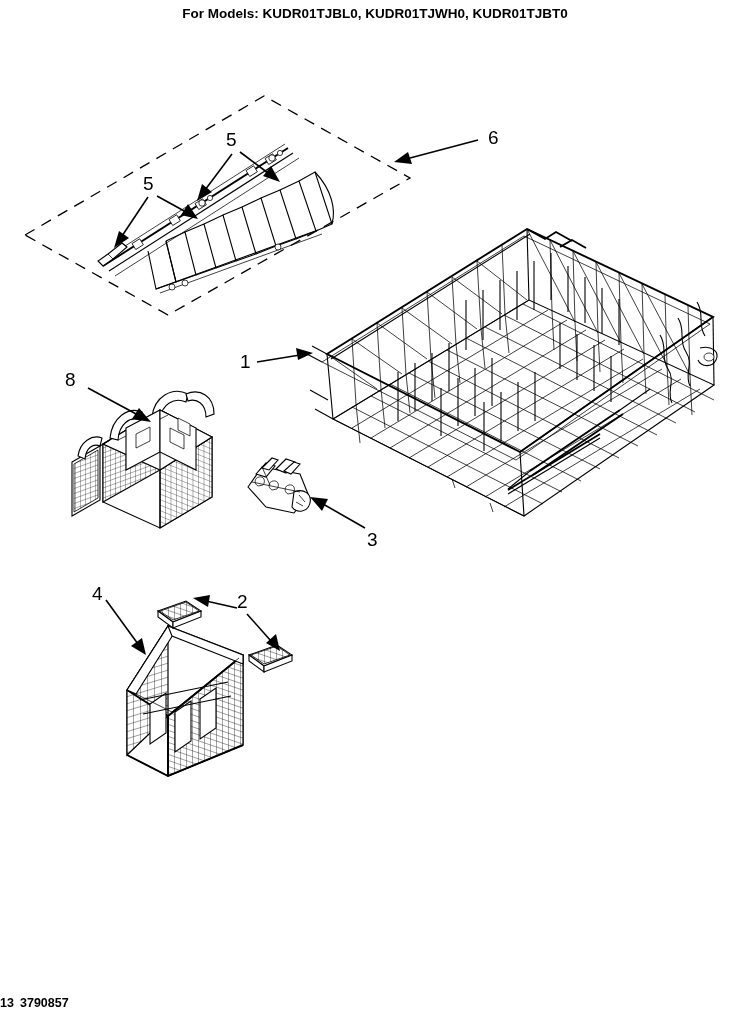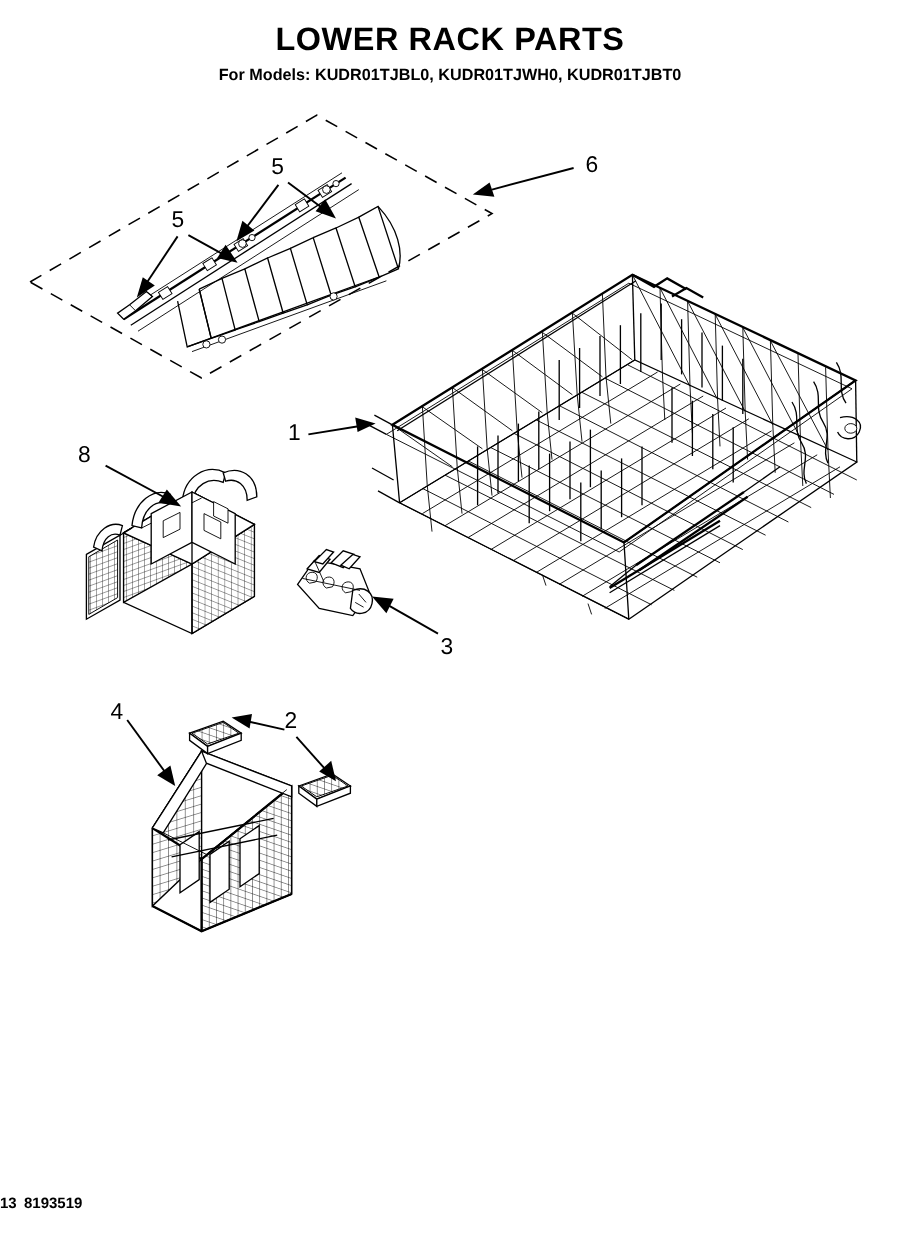--- a/index.html
+++ b/index.html
@@ -99,21 +99,20 @@
   #footer-page {
     position: absolute;
     left: 0; top: 0;
     width: 750px;
   }
 </style>
 </head>
 <body>
 
 <div id="header">
-  <h1 id="page-title">LOWER RACK PARTS</h1>
   <p id="models-line">For Models: KUDR01TJBL0, KUDR01TJWH0, KUDR01TJBT0</p>
 </div>
 
 <div id="diagram">
 <svg viewBox="0 0 750 1036" xmlns="http://www.w3.org/2000/svg">
 
   <defs>
 
     <pattern id="meshA" width="7" height="7" patternUnits="userSpaceOnUse" patternTransform="skewY(-17)">
       <rect width="7" height="7" fill="#fff"></rect>
@@ -482,15 +481,15 @@
 <div class="callout" style="left:240px; top:352px;">1</div>
 <div class="callout" style="left:237px; top:592px;">2</div>
 <div class="callout" style="left:367px; top:530px;">3</div>
 <div class="callout" style="left:92px;  top:584px;">4</div>
 <div class="callout" style="left:226px; top:130px;">5</div>
 <div class="callout" style="left:143px; top:174px;">5</div>
 <div class="callout" style="left:488px; top:128px;">6</div>
 <div class="callout" style="left:65px;  top:370px;">8</div>
 
 <div id="footer">
-  <span id="footer-doc">8193519</span>
+  <span id="footer-doc">3790857</span>
   <span id="footer-page">13</span>
 </div>
 
 </body></html>

